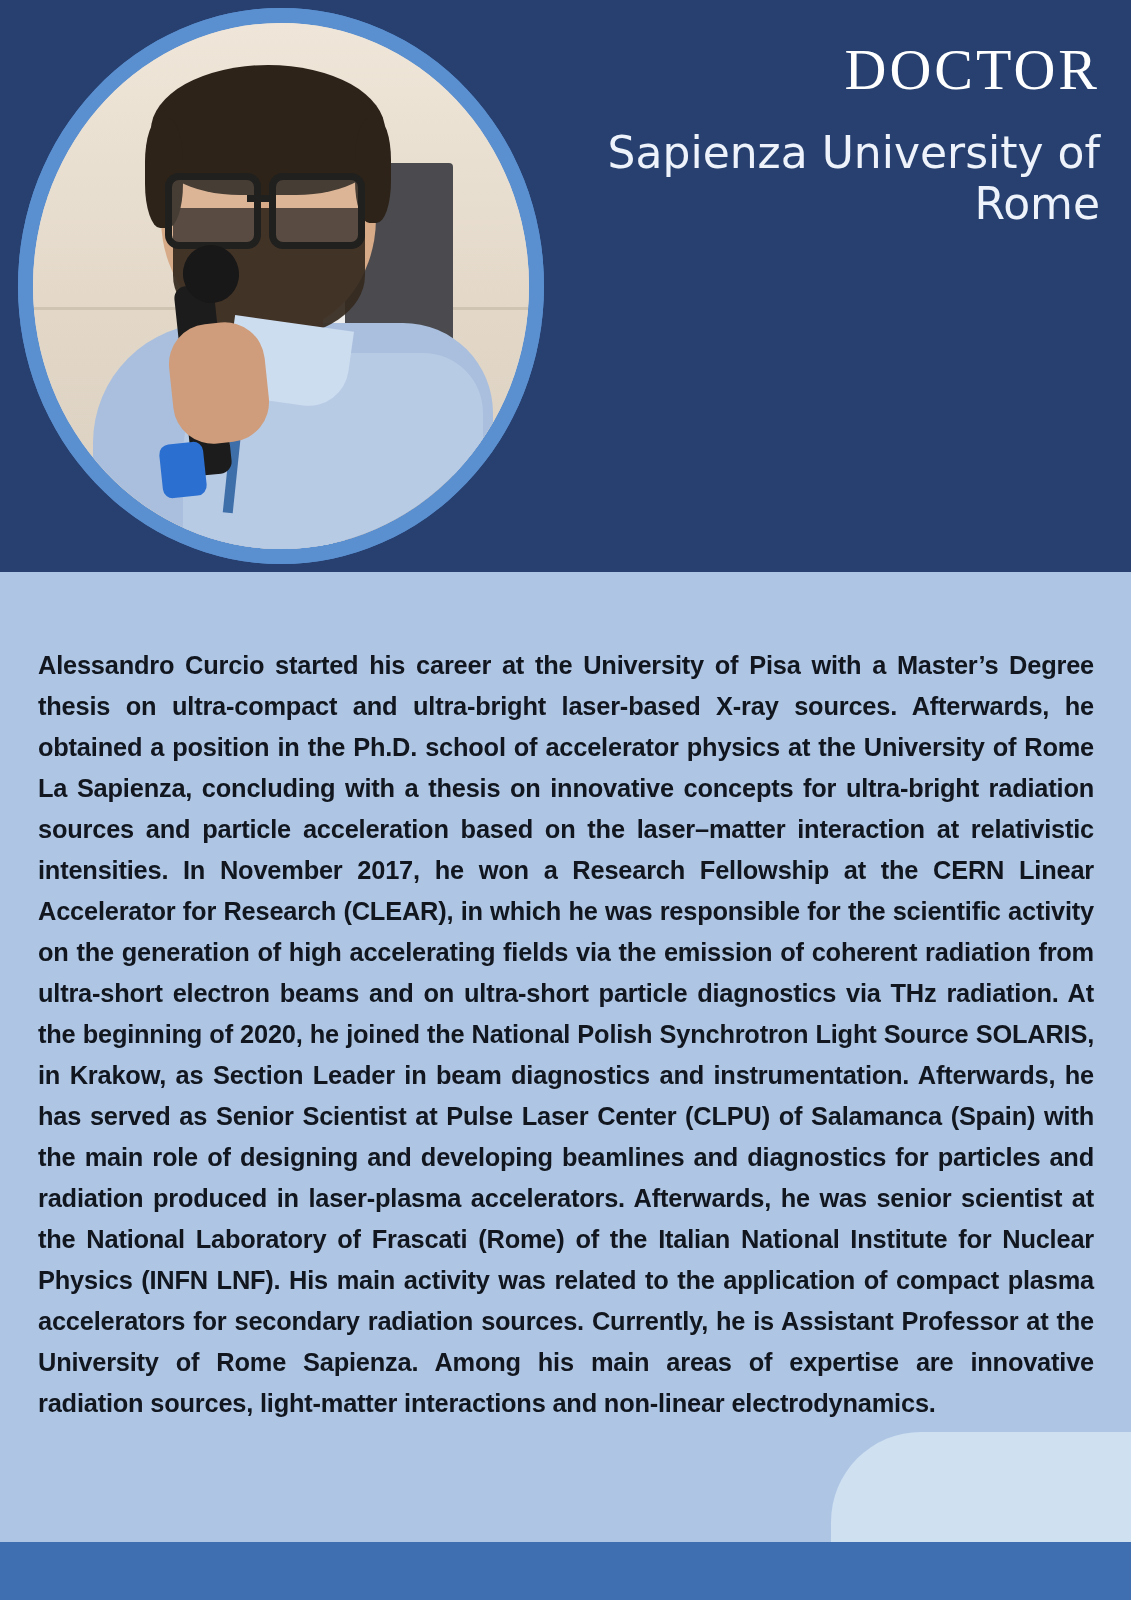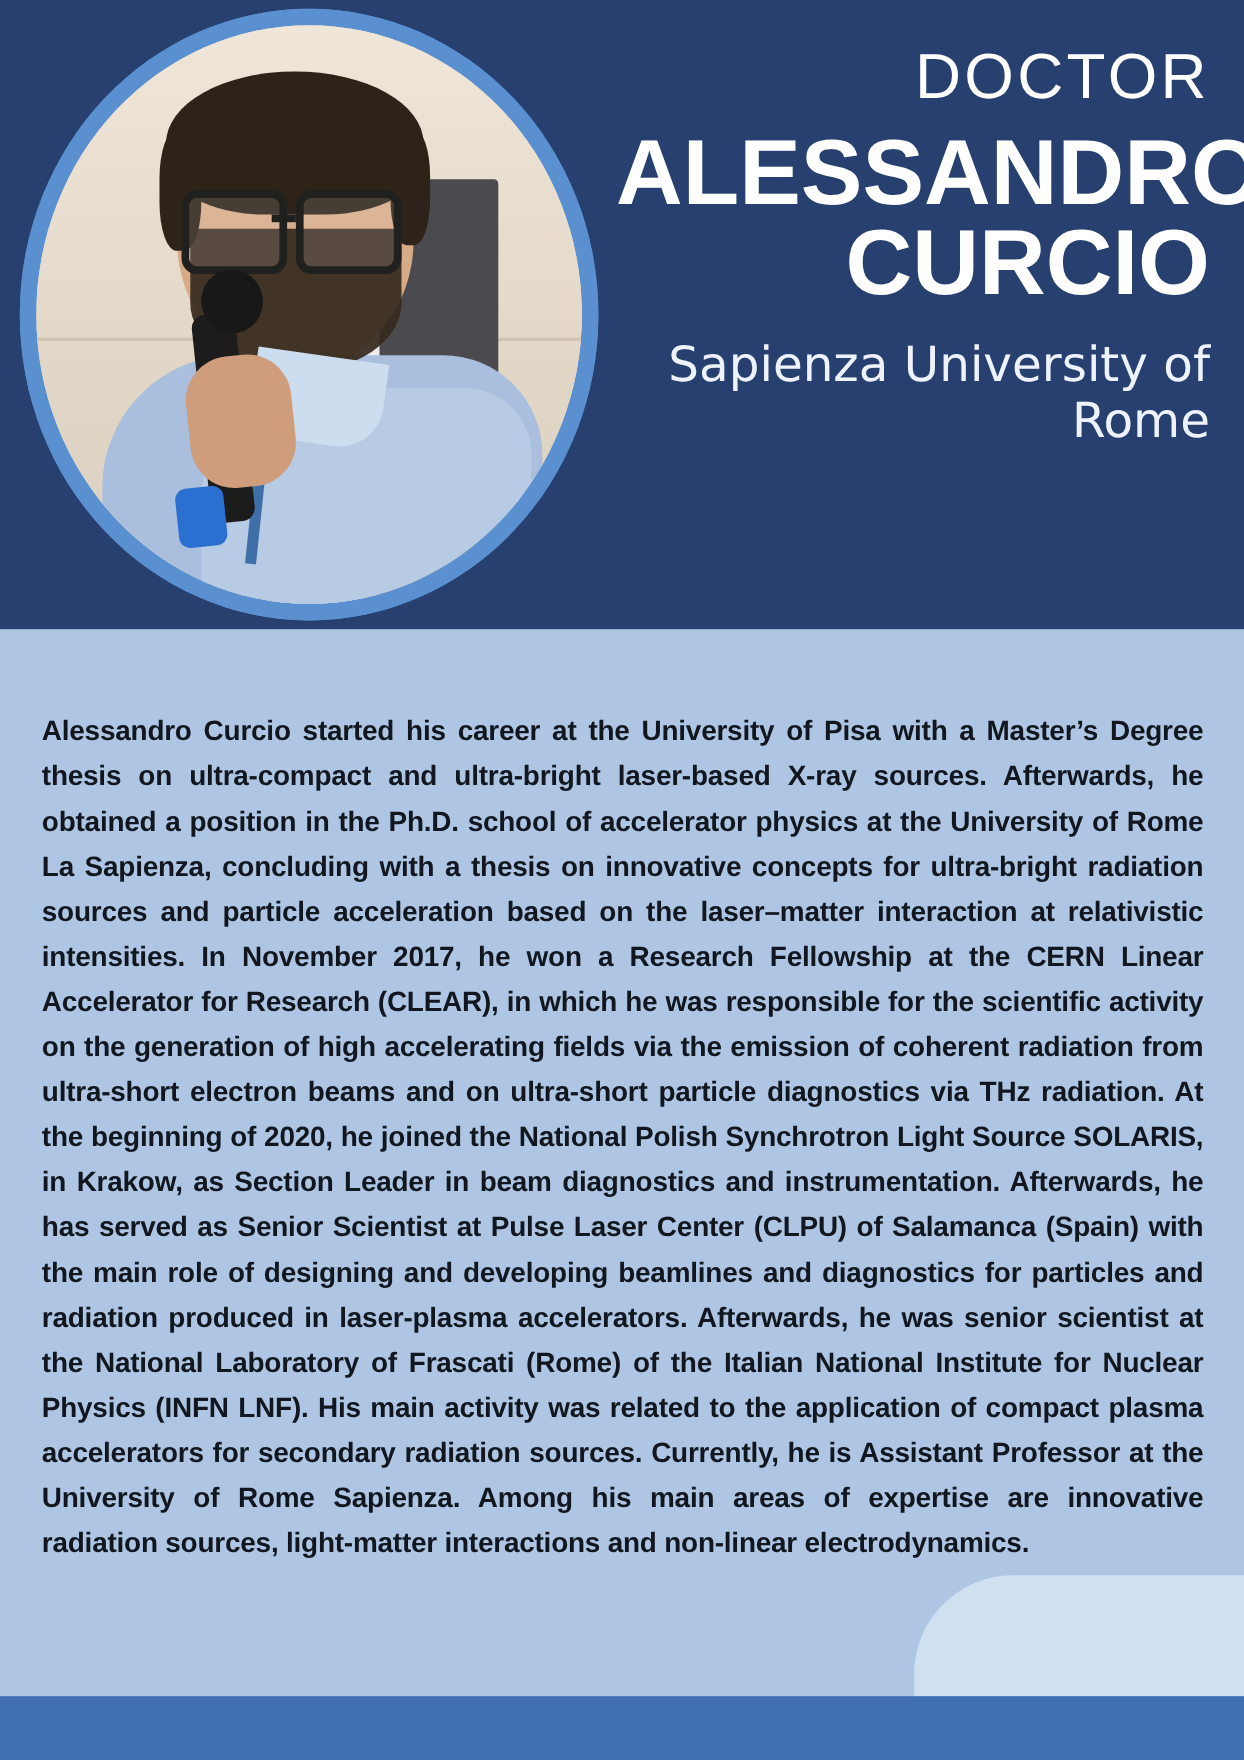--- a/index.html
+++ b/index.html
@@ -248,21 +248,21 @@
     top: 40px;
     width: 540px;
     text-align: right;
   }
   .doctor {
     font-size: 58px;
     letter-spacing: 3px;
     color: #ffffff;
     font-weight: 400;
     line-height: 1.05;
-    font-family: Liberation Sans, sans-serif;
+    font-family: Liberation Serif, serif;
   }
   .fullname {
     margin-top: 14px;
     font-size: 84px;
     line-height: 0.98;
     color: #ffffff;
     font-weight: 700;
     letter-spacing: 0px;
     font-family: "Liberation Sans", sans-serif;
   }
@@ -344,21 +344,20 @@
           <div class="ph-micstick"></div>
           <div class="ph-mic"></div>
           <div class="ph-hand"></div>
           <div class="ph-micbase"></div>
         </div>
       </div>
     </div>
 
     <div class="title-block">
       <div class="doctor">DOCTOR</div>
-      <div class="fullname">ALESSANDRO CURCIO</div>
       <div class="affiliation">Sapienza University of Rome</div>
     </div>
 
   </div>
 
   <div class="bio-section">
     <p class="bio-text">Alessandro Curcio started his career at the University of Pisa with a Master’s Degree thesis on ultra-compact and ultra-bright laser-based X-ray sources. Afterwards, he obtained a position in the Ph.D. school of accelerator physics at the University of Rome La Sapienza, concluding with a thesis on innovative concepts for ultra-bright radiation sources and particle acceleration based on the laser–matter interaction at relativistic intensities. In November 2017, he won a Research Fellowship at the CERN Linear Accelerator for Research (CLEAR), in which he was responsible for the scientific activity on the generation of high accelerating fields via the emission of coherent radiation from ultra-short electron beams and on ultra-short particle diagnostics via THz radiation. At the beginning of 2020, he joined the National Polish Synchrotron Light Source SOLARIS, in Krakow, as Section Leader in beam diagnostics and instrumentation. Afterwards, he has served as Senior Scientist at Pulse Laser Center (CLPU) of Salamanca (Spain) with the main role of designing and developing beamlines and diagnostics for particles and radiation produced in laser-plasma accelerators. Afterwards, he was senior scientist at the National Laboratory of Frascati (Rome) of the Italian National Institute for Nuclear Physics (INFN LNF). His main activity was related to the application of compact plasma accelerators for secondary radiation sources. Currently, he is Assistant Professor at the University of Rome Sapienza. Among his main areas of expertise are innovative radiation sources, light-matter interactions and non-linear electrodynamics.</p>
     <div class="corner-swoosh"></div>
     <div class="bottom-bar"></div>
   </div>

